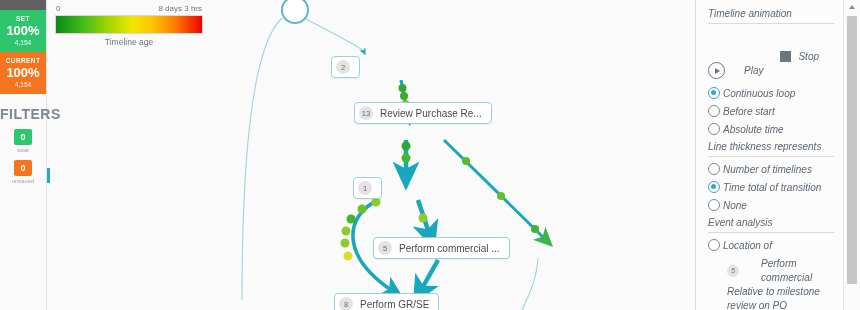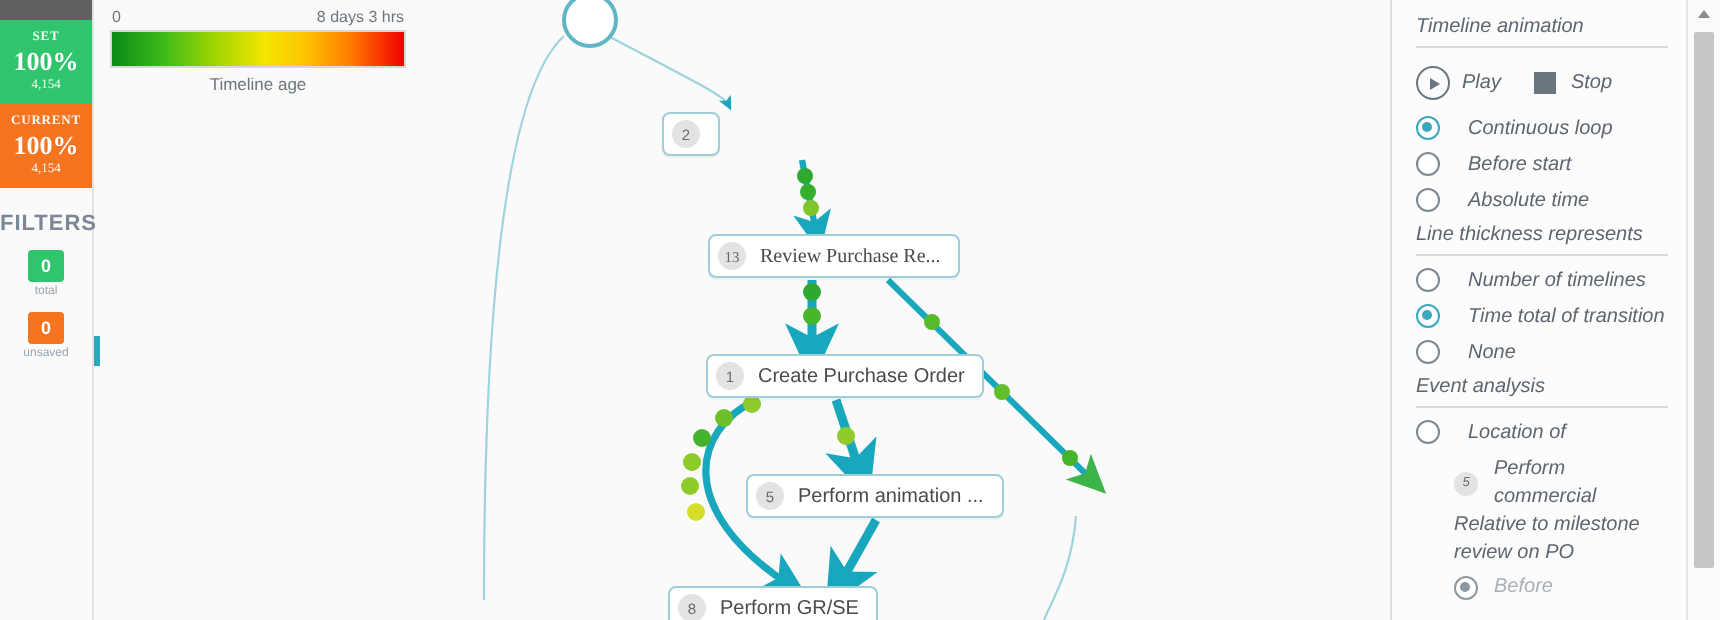--- a/index.html
+++ b/index.html
@@ -8,27 +8,27 @@
     background:#fafafa;
     font-family:"Liberation Sans", sans-serif;
     font-size:11px;color:#5b6670;
   }
   .root{position:absolute;inset:0;}
 
   
   .sidebar{position:absolute;left:0;top:0;width:46px;height:310px;background:#fafafa;
            border-right:1px solid #e2e2e2;z-index:5;}
   .sb-topbar{height:10px;background:#606060;}
-  .kpi{padding:5px 0 6px;text-align:center;color:#fff;font-family:Liberation Serif, serif;}
+  .kpi{padding:5px 0 6px;text-align:center;color:#fff;}
   .kpi.set{background:#2fc56c;}
   .kpi.current{background:#f4741f;}
   .kpi-label{font-size:6.5px;letter-spacing:.4px;font-weight:bold;opacity:.95;}
   .kpi-pct{font-size:13px;font-weight:bold;line-height:15px;margin-top:1px;}
   .kpi-count{font-size:6.5px;margin-top:1px;opacity:.95;}
-  .filters-title{margin-top:12px;text-align:center;font-size:11px;font-weight:bold;
+  .filters-title{margin-top:12px;text-align:center;font-size:14px;font-weight:bold;
                  letter-spacing:.5px;color:#7b8794;}
   .fl-item{margin-top:7px;text-align:center;}
   .fl-chip{display:inline-block;width:18px;height:16px;line-height:16px;border-radius:2px;
            color:#fff;font-size:9px;font-weight:bold;}
   .fl-chip.green{background:#2fc56c;}
   .fl-chip.orange{background:#f4741f;}
   .fl-cap{font-size:6px;color:#9aa5b0;margin-top:2px;}
   .tick-mark{position:absolute;left:47px;top:168px;width:3px;height:15px;background:#2aa8bd;}
 
   
@@ -57,38 +57,38 @@
 
   
   .panel{position:absolute;right:0;top:0;width:165px;height:310px;background:#fcfcfc;
          border-left:1px solid #dcdcdc;box-sizing:border-box;}
   .panel-inner{position:absolute;left:0;top:0;right:16px;bottom:0;padding:8px 10px 0 12px;
                overflow:hidden;box-sizing:border-box;font-style:italic;}
   .sec-title{font-size:10px;color:#5b6670;padding-bottom:4px;margin-top:6px;
              border-bottom:1px solid #dadada;}
   .sec-title.first{margin-top:0;}
   .play-row{display:flex;align-items:center;gap:8px;margin:9px 0 8px;}
-  .play-btn{display:flex;align-items:center;gap:6px;}
+  .play-btn{display:flex;align-items:center;gap:19px;margin-top:29px;}
   .circ-ico{width:15px;height:15px;border-radius:50%;border:1.4px solid #6b7680;
             display:flex;align-items:center;justify-content:center;}
   .tri{width:0;height:0;border-left:5px solid #6b7680;border-top:3.5px solid transparent;
        border-bottom:3.5px solid transparent;margin-left:2px;}
   .stop-sq{width:11px;height:11px;background:#6b7680;}
   .stop-btn{display:flex;align-items:center;gap:7px;margin-left:9px;}
   .ctl-text{font-size:10px;color:#5b6670;}
-  .radio-row{display:flex;align-items:center;gap:14px;margin:6px 0;}
+  .radio-row{display:flex;align-items:center;gap:3px;margin:6px 0;}
   .radio{width:12px;height:12px;border-radius:50%;border:1.5px solid #7d8892;
          box-sizing:border-box;flex:0 0 auto;position:relative;background:#fff;}
   .radio.on{border-color:#3aa7bd;}
   .radio.on::after{content:"";position:absolute;left:2px;top:2px;width:5px;height:5px;
                    border-radius:50%;background:#3aa7bd;}
   .radio.on.dim{border-color:#8d98a2;}
   .radio.on.dim::after{background:#8d98a2;}
   .sub-block{margin:2px 0 0 19px;}
-  .sub-line{display:flex;align-items:center;gap:8px;font-size:10px;color:#5b6670;
+  .sub-line{display:flex;align-items:center;gap:22px;font-size:10px;color:#5b6670;
             line-height:14px;}
   .sub-badge{width:12px;height:12px;border-radius:50%;background:#e3e3e3;color:#6a6a6a;
              font-size:6.5px;display:flex;align-items:center;justify-content:center;
              flex:0 0 auto;}
   .sub-txt{font-size:10px;color:#5b6670;line-height:14px;}
   .sub-txt.faded{color:#a8b0b8;}
 
   .scrollbar{position:absolute;right:0;top:0;width:16px;height:310px;background:#fbfbfb;
              border-left:1px solid #e6e6e6;}
   .sb-arrow{height:14px;display:flex;align-items:center;justify-content:center;}
@@ -184,33 +184,32 @@
 
       <line x1="392" y1="260" x2="374" y2="292" stroke="#19a7bd" stroke-width="4.5" marker-end="url(#ah)"></line>
     </svg>
 
     <div class="start-node" style="left:235px;top:-4px;"></div>
 
     <div class="node" style="left:285px;top:56px;">
       <span class="node-badge">2</span>
     </div>
 
-    <div class="node" style="left:308px;top:117px;font-family:Liberation Serif, serif;">
+    <div class="node" style="left:308px;top:102px;">
       <span class="node-badge">13</span>
       <span class="node-label">Review Purchase Re...</span>
     </div>
 
     <div class="node" style="left:307px;top:177px;">
       <span class="node-badge">1</span>
-      <span class="node-label">Create Purchase Order</span>
     </div>
 
     <div class="node" style="left:327px;top:237px;">
       <span class="node-badge">5</span>
-      <span class="node-label">Perform animation ...</span>
+      <span class="node-label">Perform commercial ...</span>
     </div>
 
 
     <div class="node" style="left:288px;top:293px;">
       <span class="node-badge">8</span>
       <span class="node-label">Perform GR/SE</span>
     </div>
   </div>
 
   <div class="panel">

